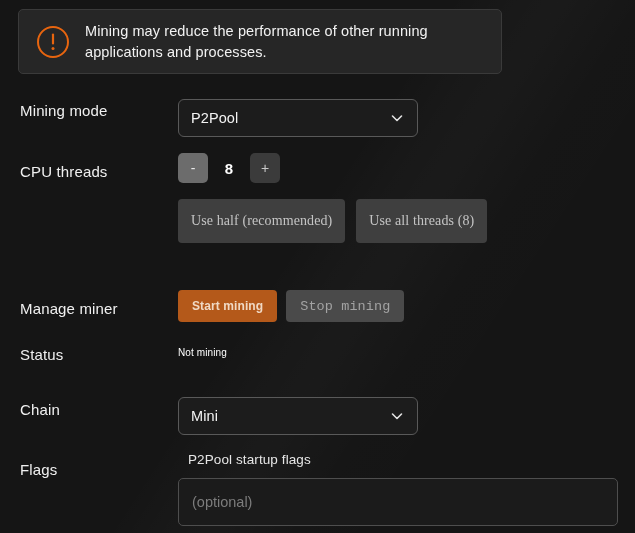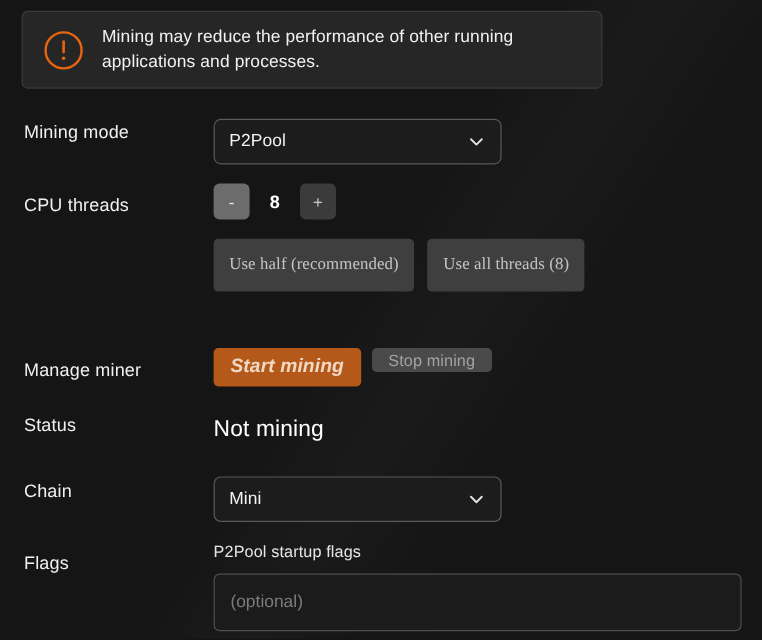--- a/index.html
+++ b/index.html
@@ -161,61 +161,60 @@
     display: flex;
     gap: 9px;
   }
   .btn-primary {
     height: 32px;
     padding: 0 14px;
     background: #b4591a;
     border: none;
     border-radius: 4px;
     color: #f0d9c4;
-    font-size: 16px;
+    font-size: 12px;
     font-weight: bold;
     font-family: "Liberation Sans", sans-serif;
     letter-spacing: 0.1px;
     cursor: pointer;
     display: flex;
     align-items: center;
     justify-content: center;
     white-space: nowrap;
-    font-style: italic;
   }
   .btn-disabled {
-    height: 20px;
+    height: 32px;
     padding: 0 14px;
     background: #4a4a4a;
     border: none;
     border-radius: 4px;
     color: #a3a3a3;
     font-size: 13.5px;
-    font-family: Liberation Sans, sans-serif;
+    font-family: Liberation Mono, monospace;
     letter-spacing: 0.1px;
     cursor: default;
     display: flex;
     align-items: center;
     justify-content: center;
     white-space: nowrap;
   }
 
   
   .status-value {
     position: absolute;
     left: 178px;
     color: #ffffff;
-    font-size: 19px;
+    font-size: 10px;
     letter-spacing: 0.1px;
   }
 
   
   .field-label {
     position: absolute;
-    left: 178px;
+    left: 188px;
     color: #e6e6e6;
     font-size: 13.5px;
     letter-spacing: 0.1px;
   }
   .text-input {
     position: absolute;
     left: 178px;
     box-sizing: border-box;
     width: 440px;
     height: 48px;

